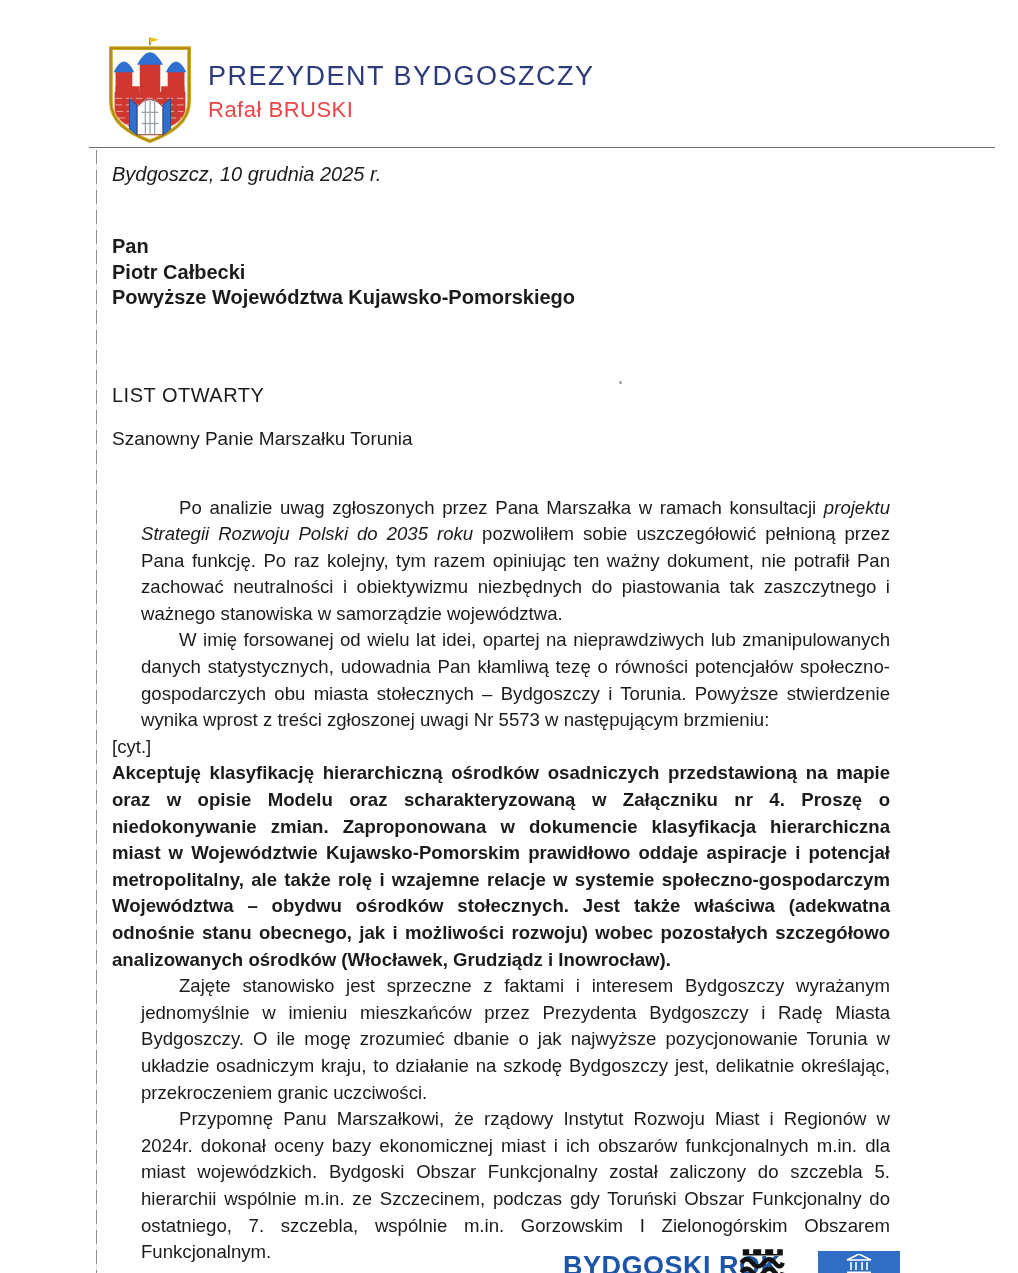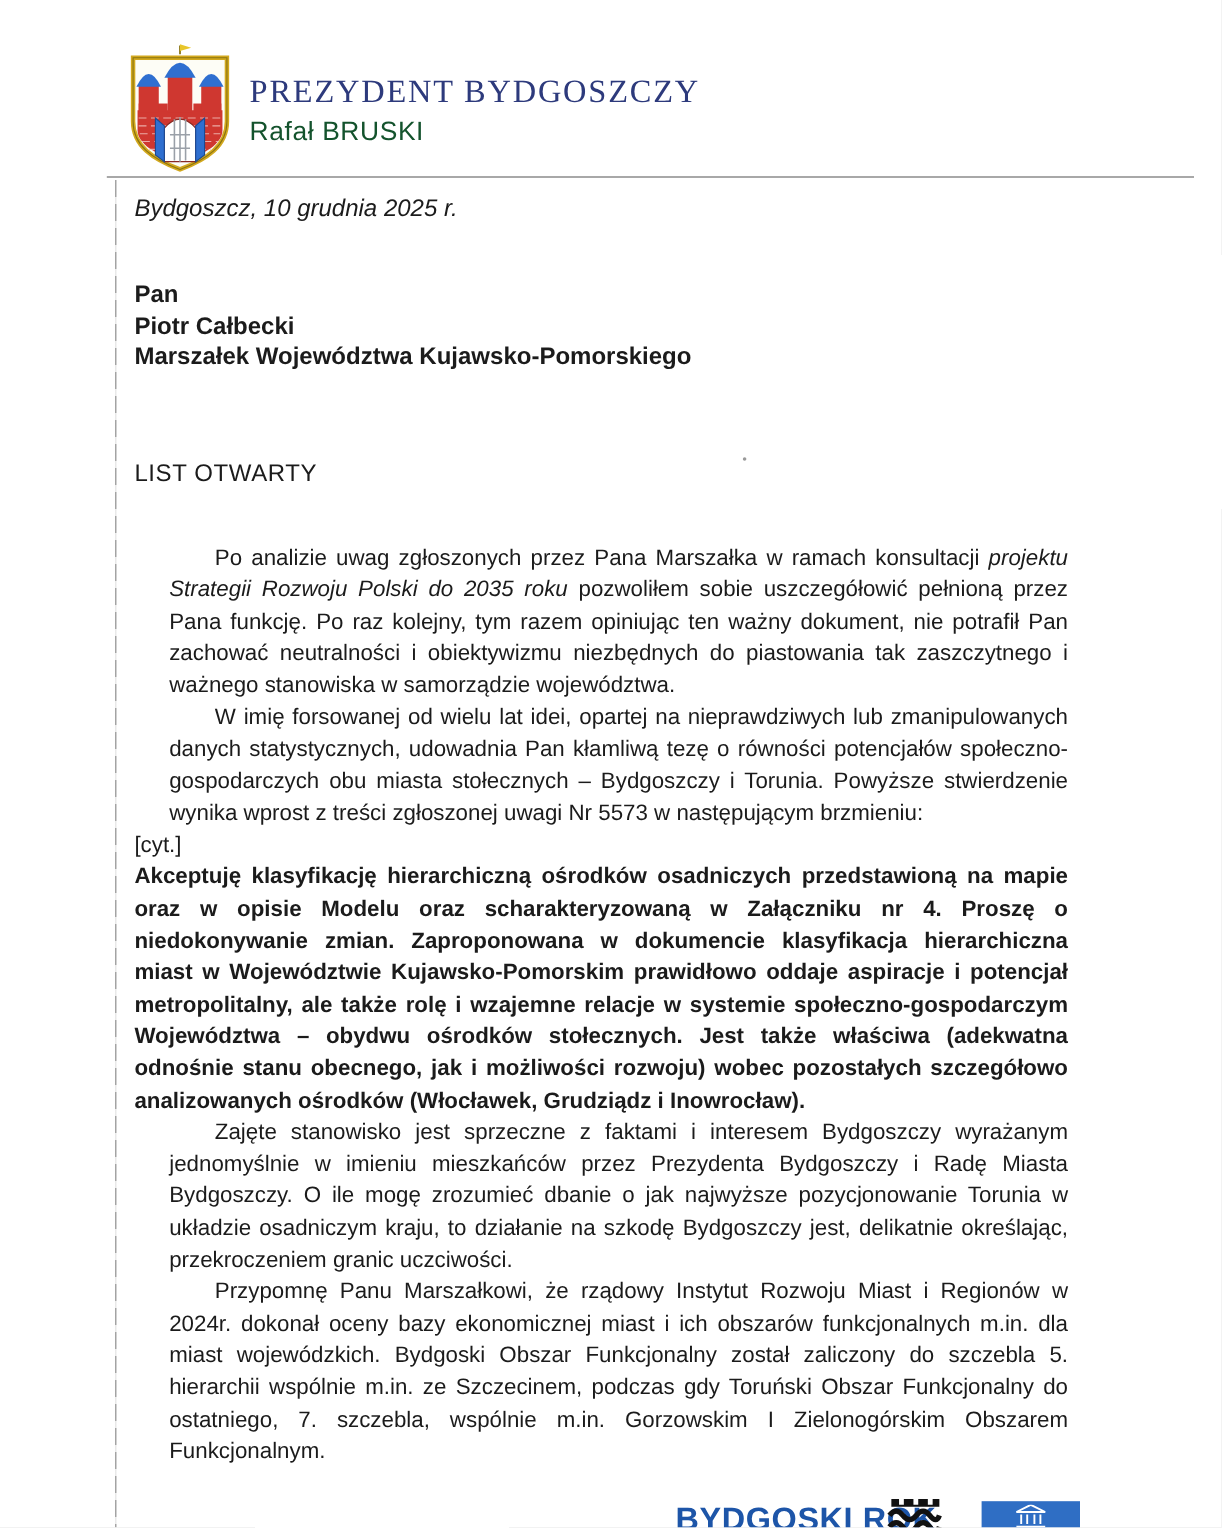--- a/index.html
+++ b/index.html
@@ -10,22 +10,22 @@
     margin: 0 auto;
     background: #ffffff;
     overflow: hidden;
     font-family: "Liberation Sans", "DejaVu Sans", sans-serif;
     color: #1b1b1b;
   }
 
   
   .crest { position: absolute; left: 100px; top: 36px; width: 100px; height: 108px; }
   .lh-text { position: absolute; left: 208px; top: 60px; }
-  .lh-office { font-size: 27px; letter-spacing: 1.5px; color: #2d3a7c; line-height: 32px; font-family: Liberation Serif, serif; }
-  .lh-name   { font-size: 22px; letter-spacing: 0.5px; color: #14532d; line-height: 30px; margin-top: 3px; }
+  .lh-office { font-size: 27px; letter-spacing: 1.5px; color: #2d3a7c; line-height: 32px; }
+  .lh-name   { font-size: 22px; letter-spacing: 0.5px; color: #ef4444; line-height: 30px; margin-top: 3px; }
 
   .hrule { position: absolute; left: 89px; top: 147px; width: 906px; height: 1px;
            background: #6f6f6f; }
   .vfold { position: absolute; left: 96px; top: 150px; bottom: 0; width: 1px;
            background: repeating-linear-gradient(180deg,#8d8d8d 0 14px, rgba(141,141,141,.25) 14px 20px); }
   .speck { position: absolute; left: 619px; top: 381px; width: 3px; height: 3px; background: #9a9a9a; border-radius: 50%; }
 
   
   .content { position: absolute; left: 112px; top: 160px; width: 778px; }
   .meta { font-size: 20px; line-height: 28px; font-style: italic; }
@@ -108,24 +108,25 @@
   <div class="speck"></div>
 
   <div class="content">
     <div class="meta">
       <div>Bydgoszcz, 10 grudnia 2025 r.</div>
     </div>
 
     <div class="recipient">
       <div>Pan</div>
       <div>Piotr Całbecki</div>
-      <div>Marszałek Województwa Kujawsko-Pomorskiego</div>
+      <div>Powyższe Województwa Kujawsko-Pomorskiego</div>
     </div>
 
     <div class="title">LIST OTWARTY</div>
+    <div class="salutation">Szanowny Panie Marszałku Torunia</div>
 
     <div class="bodytext">
       <p class="indent"><span>Po analizie uwag zgłoszonych przez Pana Marszałka w ramach konsultacji </span><span class="italic">projektu Strategii Rozwoju Polski do 2035 roku</span><span> pozwoliłem sobie uszczegółowić pełnioną przez Pana funkcję. Po raz kolejny, tym razem opiniując ten ważny dokument, nie potrafił Pan zachować neutralności i obiektywizmu niezbędnych do piastowania tak zaszczytnego i ważnego stanowiska w samorządzie województwa.</span></p>
       <p class="indent">W imię forsowanej od wielu lat idei, opartej na nieprawdziwych lub zmanipulowanych danych statystycznych, udowadnia Pan kłamliwą tezę o równości potencjałów społeczno-gospodarczych obu miasta stołecznych – Bydgoszczy i Torunia. Powyższe stwierdzenie wynika wprost z treści zgłoszonej uwagi Nr 5573 w następującym brzmieniu:</p>
       <p class="cyt">[cyt.]</p>
       <p class="quote">Akceptuję klasyfikację hierarchiczną ośrodków osadniczych przedstawioną na mapie oraz w opisie Modelu oraz scharakteryzowaną w Załączniku nr 4. Proszę o niedokonywanie zmian. Zaproponowana w dokumencie klasyfikacja hierarchiczna miast w Województwie Kujawsko-Pomorskim prawidłowo oddaje aspiracje i potencjał metropolitalny, ale także rolę i wzajemne relacje w systemie społeczno-gospodarczym Województwa – obydwu ośrodków stołecznych. Jest także właściwa (adekwatna odnośnie stanu obecnego, jak i możliwości rozwoju) wobec pozostałych szczegółowo analizowanych ośrodków (Włocławek, Grudziądz i Inowrocław).</p>
       <p class="indent">Zajęte stanowisko jest sprzeczne z faktami i interesem Bydgoszczy wyrażanym jednomyślnie w imieniu mieszkańców przez Prezydenta Bydgoszczy i Radę Miasta Bydgoszczy. O ile mogę zrozumieć dbanie o jak najwyższe pozycjonowanie Torunia w układzie osadniczym kraju, to działanie na szkodę Bydgoszczy jest, delikatnie określając, przekroczeniem granic uczciwości.</p>
       <p class="indent">Przypomnę Panu Marszałkowi, że rządowy Instytut Rozwoju Miast i Regionów w 2024r. dokonał oceny bazy ekonomicznej miast i ich obszarów funkcjonalnych m.in. dla miast wojewódzkich. Bydgoski Obszar Funkcjonalny został zaliczony do szczebla 5. hierarchii wspólnie m.in. ze Szczecinem, podczas gdy Toruński Obszar Funkcjonalny do ostatniego, 7. szczebla, wspólnie m.in. Gorzowskim I Zielonogórskim Obszarem Funkcjonalnym.</p>
     </div>
   </div>

